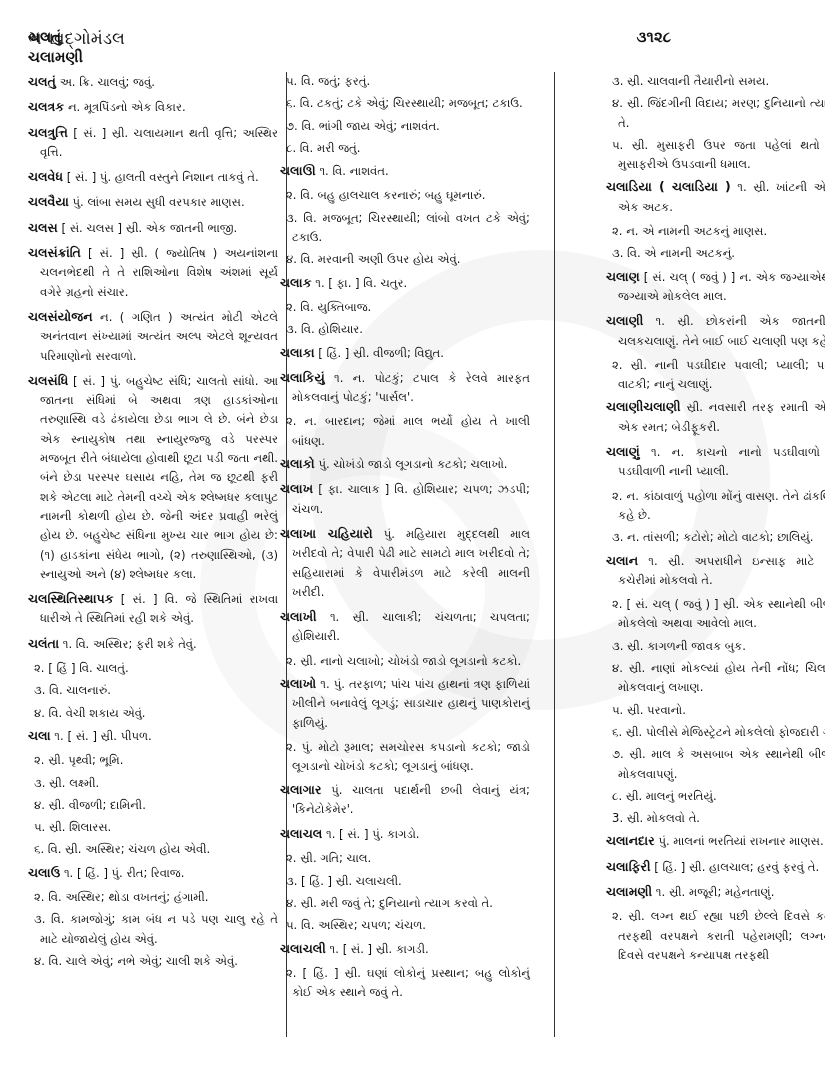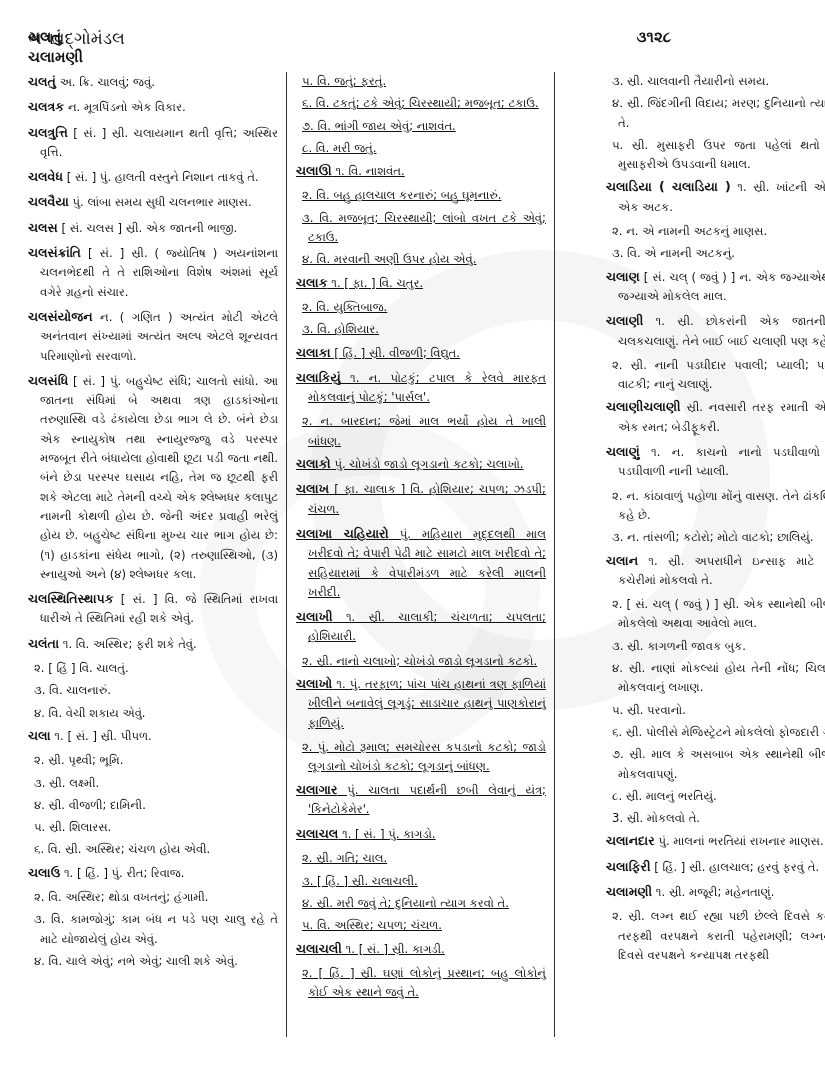--- a/index.html
+++ b/index.html
@@ -11,21 +11,21 @@
   .watermark2 { position:absolute; left:200px; top:420px; width:340px; height:340px;
                border-radius:50%; border:55px solid rgba(200,200,200,0.14); box-sizing:border-box; }
   .header { position:absolute; top:28px; left:28px; right:28px; height:40px; }
   .guide-first { position:absolute; left:0; top:0; font-weight:bold; font-size:15px; }
   .guide-last { position:absolute; left:0; top:20px; font-weight:bold; font-size:15px; }
   .running-title { position:absolute; left:0; right:0; top:0; font-size:17px; }
   .page-number { position:absolute; right:0; top:0; font-size:15px; font-weight:bold; }
   .columns { position:absolute; top:72px; left:28px; width:770px; height:1000px; }
   .col { position:absolute; top:0; font-size:11.6px; line-height:19.3px; text-align:justify; }
   .col1 { left:0; width:250px; }
-  .col2 { left:268px; width:250px;text-decoration:underline; }
+  .col2 { left:252px; width:250px; }
   .col3 { left:536px; width:258px;margin-left:42px; }
   .rule { position:absolute; top:0; width:1px; background:#333; height:965px; }
   .rule1 { left:258px; }
   .rule2 { left:526px; }
   .entry { margin:0 0 5px 0; padding-left:12px; text-indent:-12px; }
   .sense { margin:0 0 3px 0; padding-left:12px; text-indent:-6px; }
   .hw { font-weight:bold; font-size:12.6px; }
 </style>
 </head>
 <body>
@@ -40,21 +40,21 @@
     <div class="running-title">ભગવદ્ગોમંડલ</div>
     <div class="page-number">૩૧૨૮</div>
   </div>
 
   <div class="columns">
     <div class="col col1">
         <div class="entry"><span class="hw">ચલતું</span><span> અ. ક્રિ. ચાલવું; જવું.</span></div>
         <div class="entry"><span class="hw">ચલત્રક</span><span> ન. મૂત્રપિંડનો એક વિકાર.</span></div>
         <div class="entry"><span class="hw">ચલત્રુત્તિ</span><span> [ સં. ] સ્રી. ચલાયમાન થતી વૃત્તિ; અસ્થિર વૃત્તિ.</span></div>
         <div class="entry"><span class="hw">ચલવેધ</span><span> [ સં. ] પું. હાલતી વસ્તુને નિશાન તાકવું તે.</span></div>
-        <div class="entry"><span class="hw">ચલવૈયા</span><span> પું. લાંબા સમય સુધી ચલનભાર માણસ.</span></div>
+        <div class="entry"><span class="hw">ચલવૈયા</span><span> પું. લાંબા સમય સુધી વરપકાર માણસ.</span></div>
         <div class="entry"><span class="hw">ચલસ</span><span> [ સં. ચલસ ] સ્રી. એક જાતની ભાજી.</span></div>
         <div class="entry"><span class="hw">ચલસંક્રાંતિ</span><span> [ સં. ] સ્રી. ( જ્યોતિષ ) અયનાંશના ચલનભેદથી તે તે રાશિઓના વિશેષ અંશમાં સૂર્ય વગેરે ગ્રહનો સંચાર.</span></div>
         <div class="entry"><span class="hw">ચલસંયોજન</span><span> ન. ( ગણિત ) અત્યંત મોટી એટલે અનંતવાન સંખ્યામાં અત્યંત અલ્પ એટલે શૂન્યવત પરિમાણોનો સરવાળો.</span></div>
         <div class="entry"><span class="hw">ચલસંધિ</span><span> [ સં. ] પું. બહુચેષ્ટ સંધિ; ચાલતો સાંધો. આ જાતના સંધિમાં બે અથવા ત્રણ હાડકાંઓના તરુણાસ્થિ વડે ઢંકાયેલા છેડા ભાગ લે છે. બંને છેડા એક સ્નાયુકોષ તથા સ્નાયુરજ્જુ વડે પરસ્પર મજબૂત રીતે બંધાયેલા હોવાથી છૂટા પડી જતા નથી. બંને છેડા પરસ્પર ઘસાય નહિ, તેમ જ છૂટથી ફરી શકે એટલા માટે તેમની વચ્ચે એક શ્લેષ્મધર કલાપુટ નામની કોથળી હોય છે. જેની અંદર પ્રવાહી ભરેલું હોય છે. બહુચેષ્ટ સંધિના મુખ્ય ચાર ભાગ હોય છે: (૧) હાડકાંના સંધેય ભાગો, (૨) તરુણાસ્થિઓ, (૩) સ્નાયુઓ અને (૪) શ્લેષ્મધર કલા.</span></div>
         <div class="entry"><span class="hw">ચલસ્થિતિસ્થાપક</span><span> [ સં. ] વિ. જે સ્થિતિમાં રાખવા ધારીએ તે સ્થિતિમાં રહી શકે એવું.</span></div>
         <div class="entry"><span class="hw">ચલંતા</span><span> ૧. વિ. અસ્થિર; ફરી શકે તેવું.</span></div>
         <div class="sense"><span>૨. [ હિં ] વિ. ચાલતું.</span></div>
         <div class="sense"><span>૩. વિ. ચાલનારું.</span></div>
         <div class="sense"><span>૪. વિ. વેચી શકાય એવું.</span></div>
         <div class="entry"><span class="hw">ચલા</span><span> ૧. [ સં. ] સ્રી. પીપળ.</span></div>

